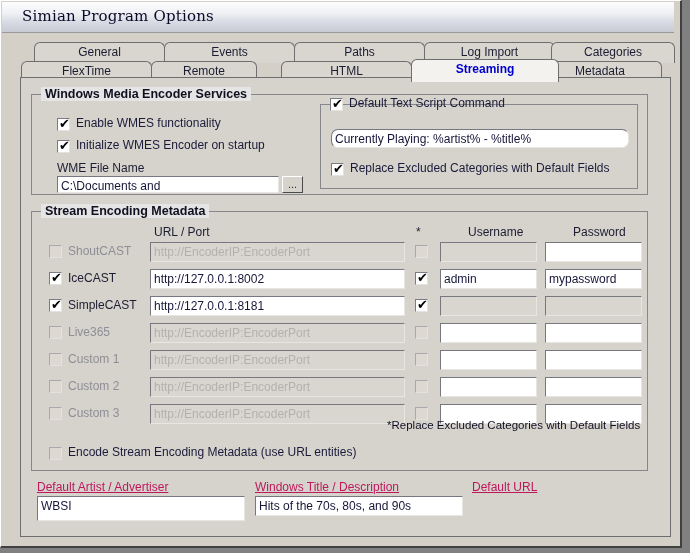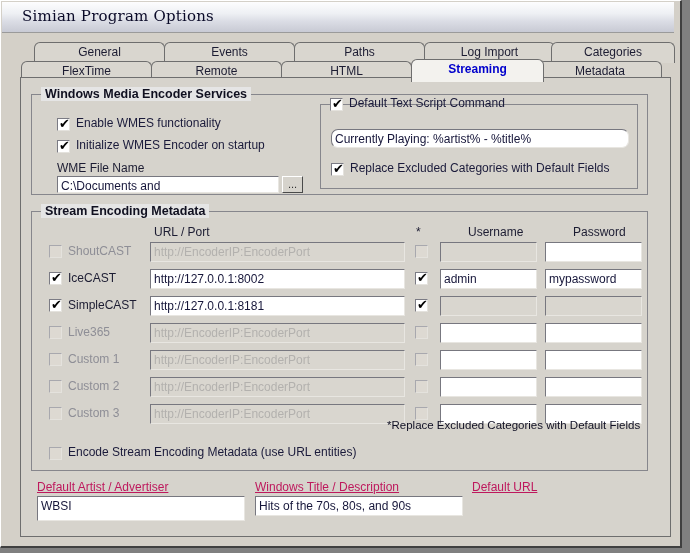--- a/index.html
+++ b/index.html
@@ -150,23 +150,23 @@
   <div class="tabstrip">
     <div class="tabrow row1" id="tabrow1">
         <div class="tab" style="left: 5px; width: 131px;">General</div>
         <div class="tab" style="left: 135px; width: 131px;">Events</div>
         <div class="tab" style="left: 265px; width: 131px;">Paths</div>
         <div class="tab" style="left: 395px; width: 131px;">Log Import</div>
         <div class="tab" style="left: 522px; width: 124px;">Categories</div>
       </div>
     <div class="tabrow row2" id="tabrow2">
         <div class="tab" style="left: -8px; width: 131px;">FlexTime</div>
-        <div class="tab" style="left: 122px; width: 131px;">Remote</div>
+        <div class="tab" style="left: 122px; width: 106px;">Remote</div>
         <div class="tab" style="left: 252px; width: 131px;">HTML</div>
-        <div class="tab active" style="left: 382px; width: 133px; top: -2px;">Streaming</div>
+        <div class="tab active" style="left: 382px; width: 148px; top: -2px;">Streaming</div>
         <div class="tab" style="left: 509px; width: 124px;">Metadata</div>
       </div>
   </div>
 
   <div class="page">
     <div class="page-inner">
 
       <div class="group" style="left:10px;top:16px;width:617px;height:101px;">
         <div class="glabel">Windows Media Encoder Services</div>
 

